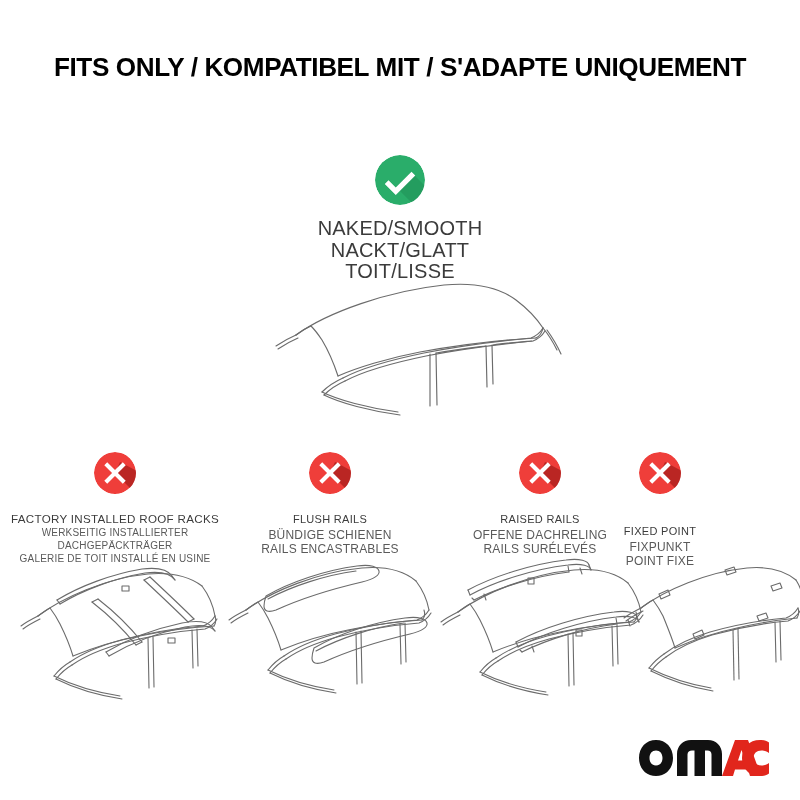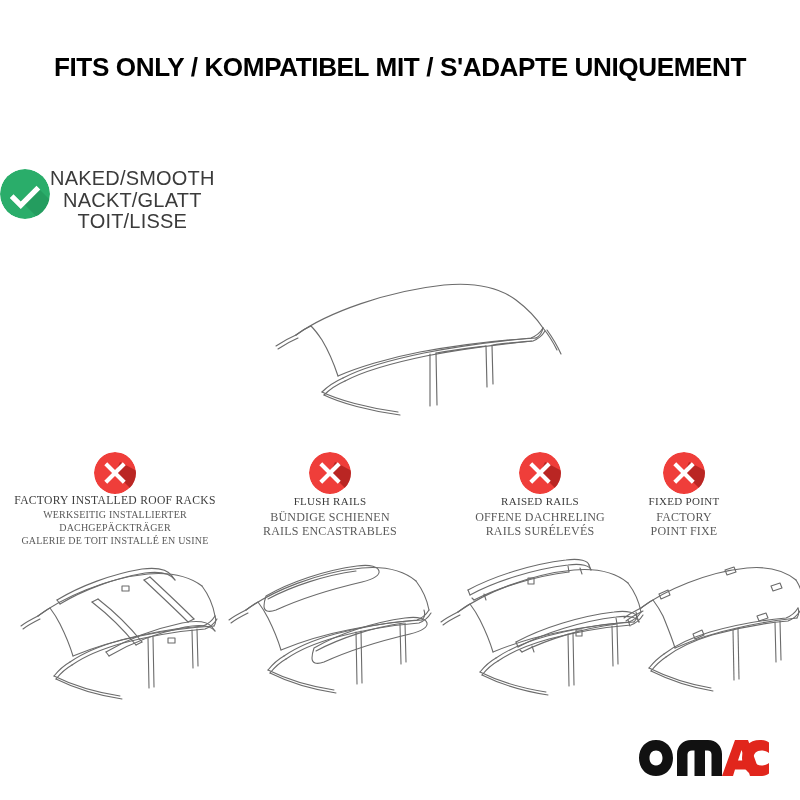--- a/index.html
+++ b/index.html
@@ -44,21 +44,21 @@
     height: 100%;
   }
 
   
   #approved-block {
     position: absolute;
     left: 0;
     top: 155px;
     width: 800px;
     display: flex;
-    flex-direction: row;
+    flex-direction: column;
     align-items: center;
   }
   #approved-block .badge {
     width: 50px;
     height: 50px;
   }
   #approved-label {
     margin-top: 13px;
     text-align: center;
     font-size: 20px;
@@ -83,24 +83,23 @@
     top: 452px;
     display: flex;
     flex-direction: column;
     align-items: center;
   }
   .reject-col .badge {
     width: 42px;
     height: 42px;
   }
   .reject-label {
-    margin-top: 0;
+    margin-top: 18px;
     text-align: center;
     white-space: nowrap;
-    font-family: Liberation Serif, serif;
   }
   .reject-label .l1 {
     font-size: 11px;
     line-height: 15.5px;
     color: #3c3c3c;
     letter-spacing: 0.3px;
   }
   .reject-label .ln {
     font-size: 12px;
     line-height: 14.6px;
@@ -349,31 +348,31 @@
       <path d="M149 85 L150 137"></path>
       <path d="M188 78 L189 118"></path>
       <path d="M193 77 L194 116"></path>
 
       <path d="M56 124 C72 132 96 140 122 144"></path>
       <path d="M58 127 C74 135 98 143 124 147"></path>
     </g>
   </svg>
 </div>
 
-<div class="reject-col" id="reject-col-3" style="left:588px;width:192px;">
+<div class="reject-col" id="reject-col-3" style="left:564px;width:192px;gap:12px;">
   <div class="badge">
     <svg viewBox="0 0 100 100" xmlns="http://www.w3.org/2000/svg" aria-hidden="true">
       <circle cx="50" cy="50" r="50" fill="#ef3e3a"></circle>
       <path d="M50 50 L108 108 L108 48 L62 24 Z" fill="#a81f1c" opacity="0.75"></path>
       <path d="M31.5 24.5 L50 43 L68.5 24.5 L75.5 31.5 L57 50 L75.5 68.5 L68.5 75.5 L50 57 L31.5 75.5 L24.5 68.5 L43 50 L24.5 31.5 Z" fill="#ffffff"></path>
     </svg>
   </div>
   <div class="reject-label">
     <div class="l1">FIXED POINT</div>
-    <div class="ln">FACTORY</div>
+    <div class="ln">FIXPUNKT</div>
     <div class="ln">POINT FIXE</div>
   </div>
 </div>
 
 <div class="reject-roof" style="left:615px;top:548px;width:185px;">
   <svg viewBox="0 0 185 165" xmlns="http://www.w3.org/2000/svg" aria-hidden="true">
     <g fill="none" stroke="#6b6b6b" stroke-width="1.1" stroke-linecap="round" stroke-linejoin="round">
       <path d="M26 60 C50 42 92 24 132 20 C154 18 170 23 181 32"></path>
       <path d="M26 60 C30 57 34 54 38 52 C41 56 45 62 48 68 C52 78 57 90 60 100"></path>
       <path d="M60 100 C76 93 98 85 122 80 C148 74 172 71 182 70"></path>

